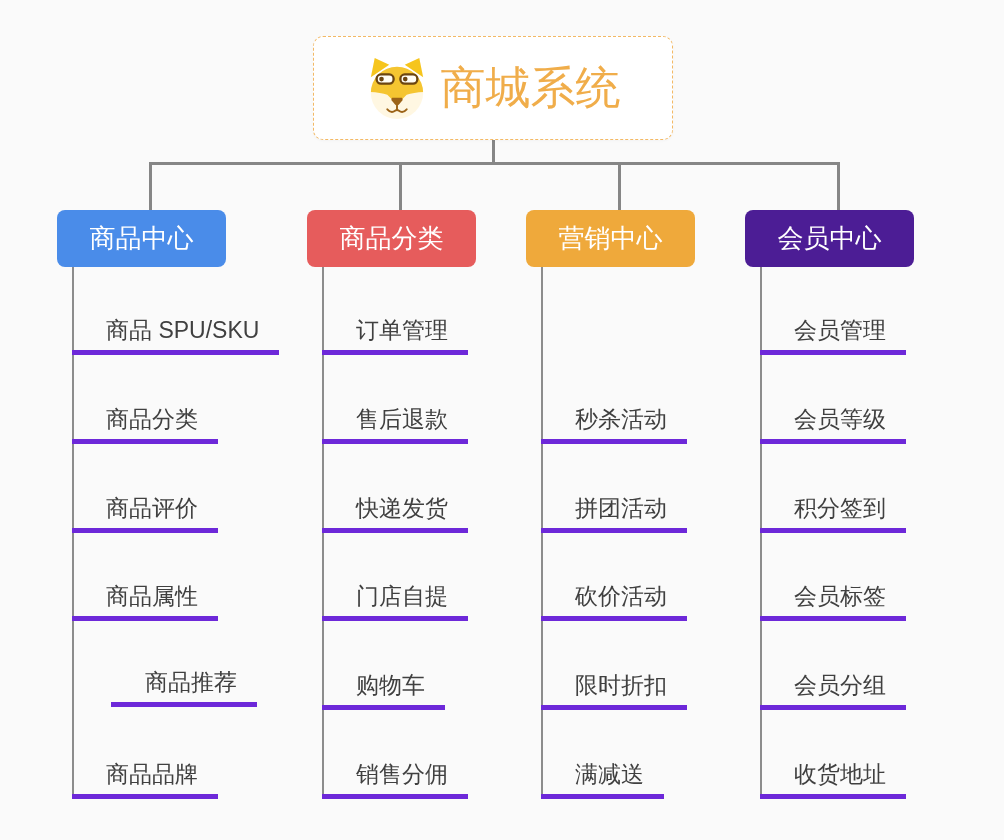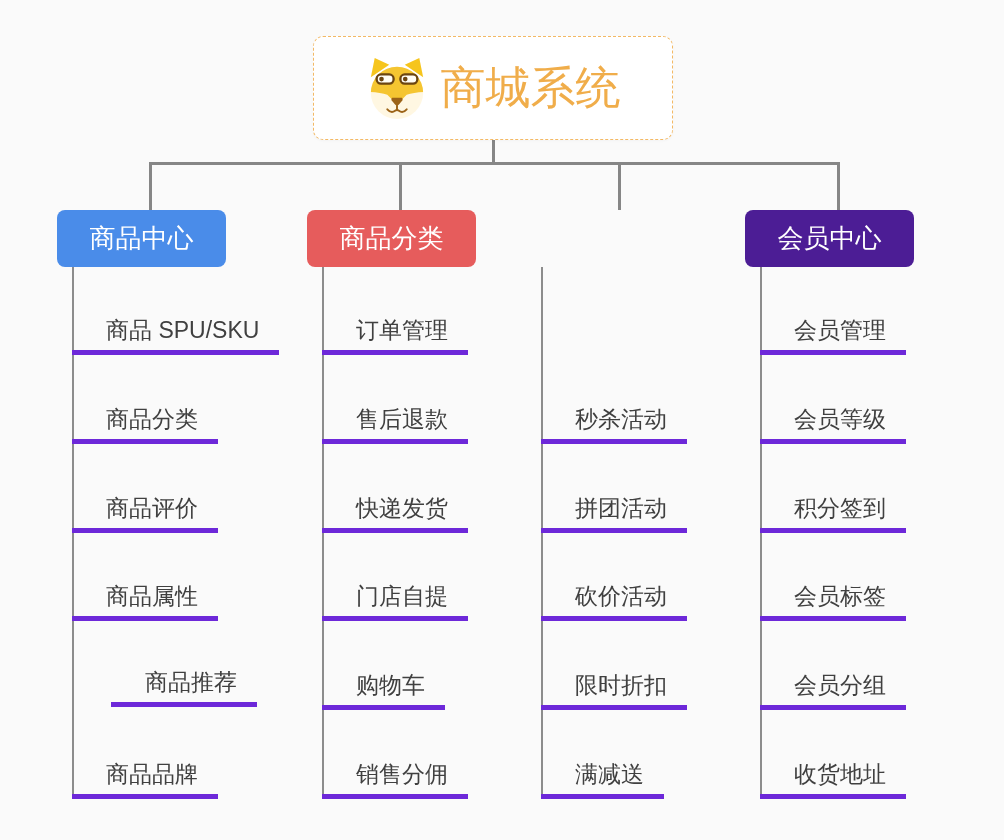--- a/index.html
+++ b/index.html
@@ -149,20 +149,21 @@
         <div class="trunk"></div>
         <div class="leaf" style="top: 103px;">订单管理</div>
         <div class="leaf" style="top: 191.8px;">售后退款</div>
         <div class="leaf" style="top: 280.6px;">快递发货</div>
         <div class="leaf" style="top: 369.4px;">门店自提</div>
         <div class="leaf" style="top: 458.2px;">购物车</div>
         <div class="leaf" style="top: 547px;">销售分佣</div>
       </div>
       <div class="branch" style="left: 526px;">
         <div class="line drop"></div>
+        <div class="branch-header" style="background: rgb(239, 169, 59);"><span>营销中心</span></div>
         <div class="trunk"></div>
         <div class="leaf" style="top: 191.8px;">秒杀活动</div>
         <div class="leaf" style="top: 280.6px;">拼团活动</div>
         <div class="leaf" style="top: 369.4px;">砍价活动</div>
         <div class="leaf" style="top: 458.2px;">限时折扣</div>
         <div class="leaf" style="top: 547px;">满减送</div>
       </div>
       <div class="branch" style="left: 745px;">
         <div class="line drop"></div>
         <div class="branch-header" style="background: #4c1d95;"><span>会员中心</span></div>

